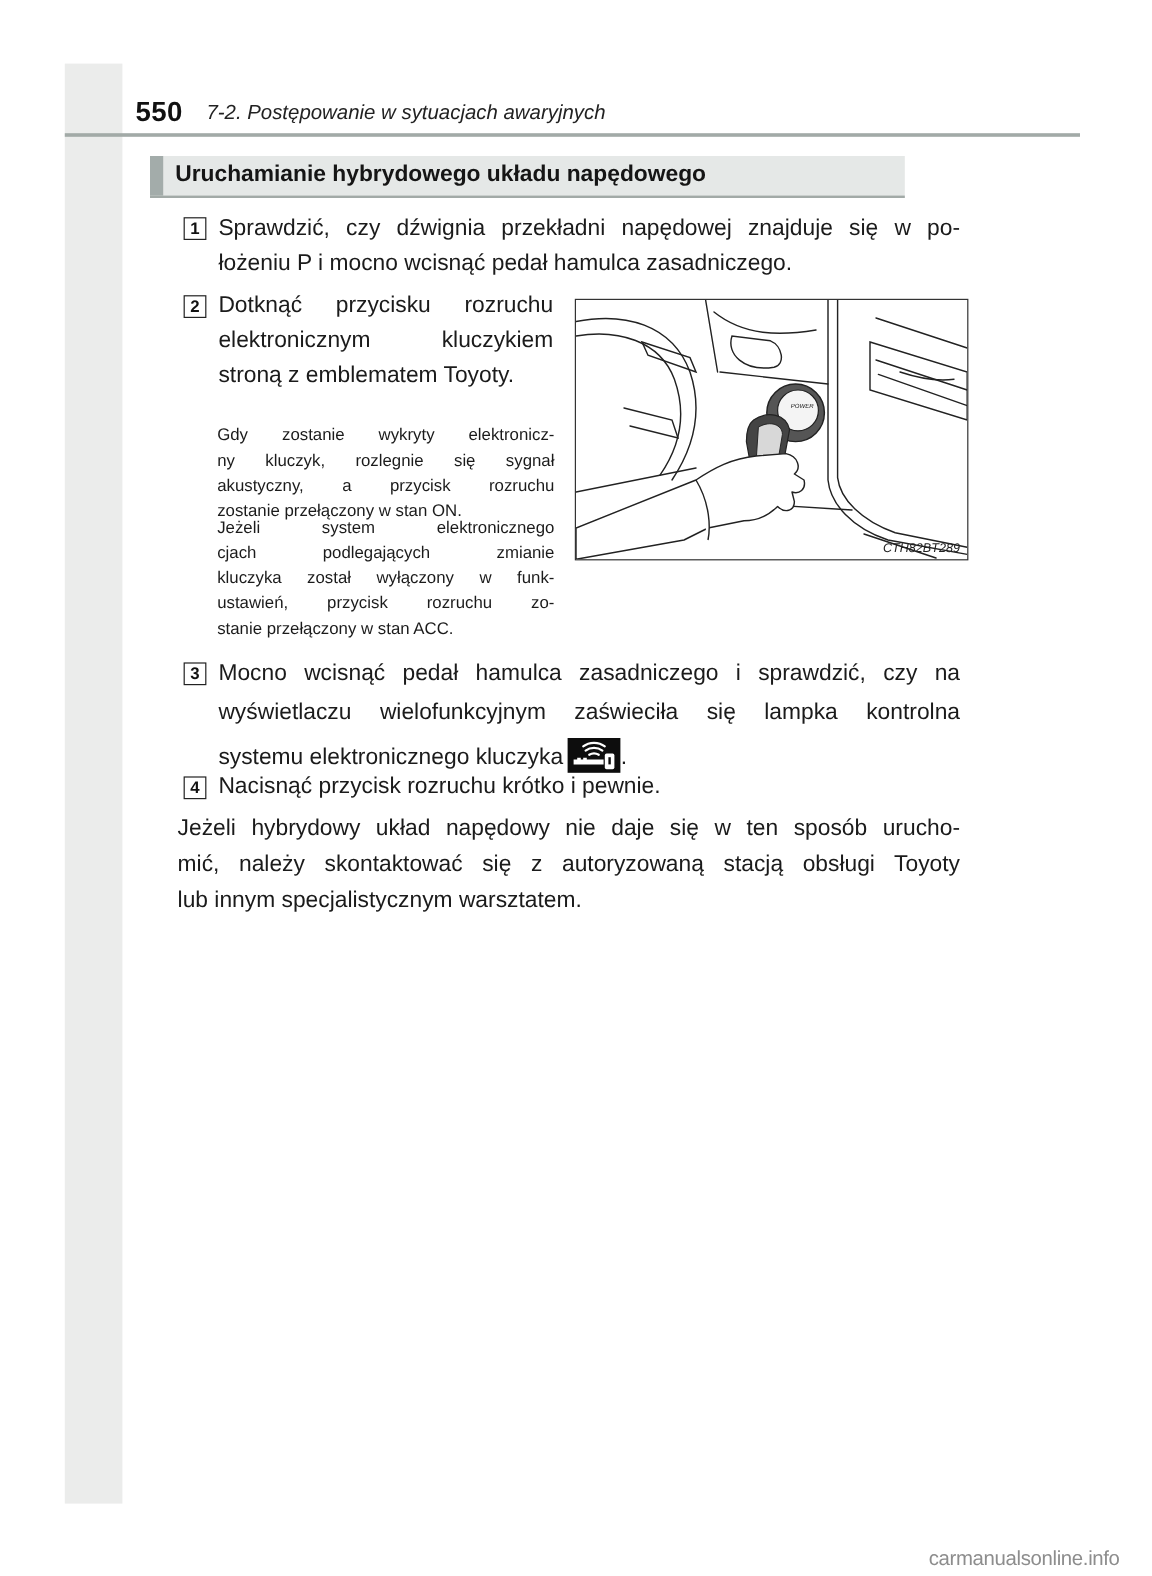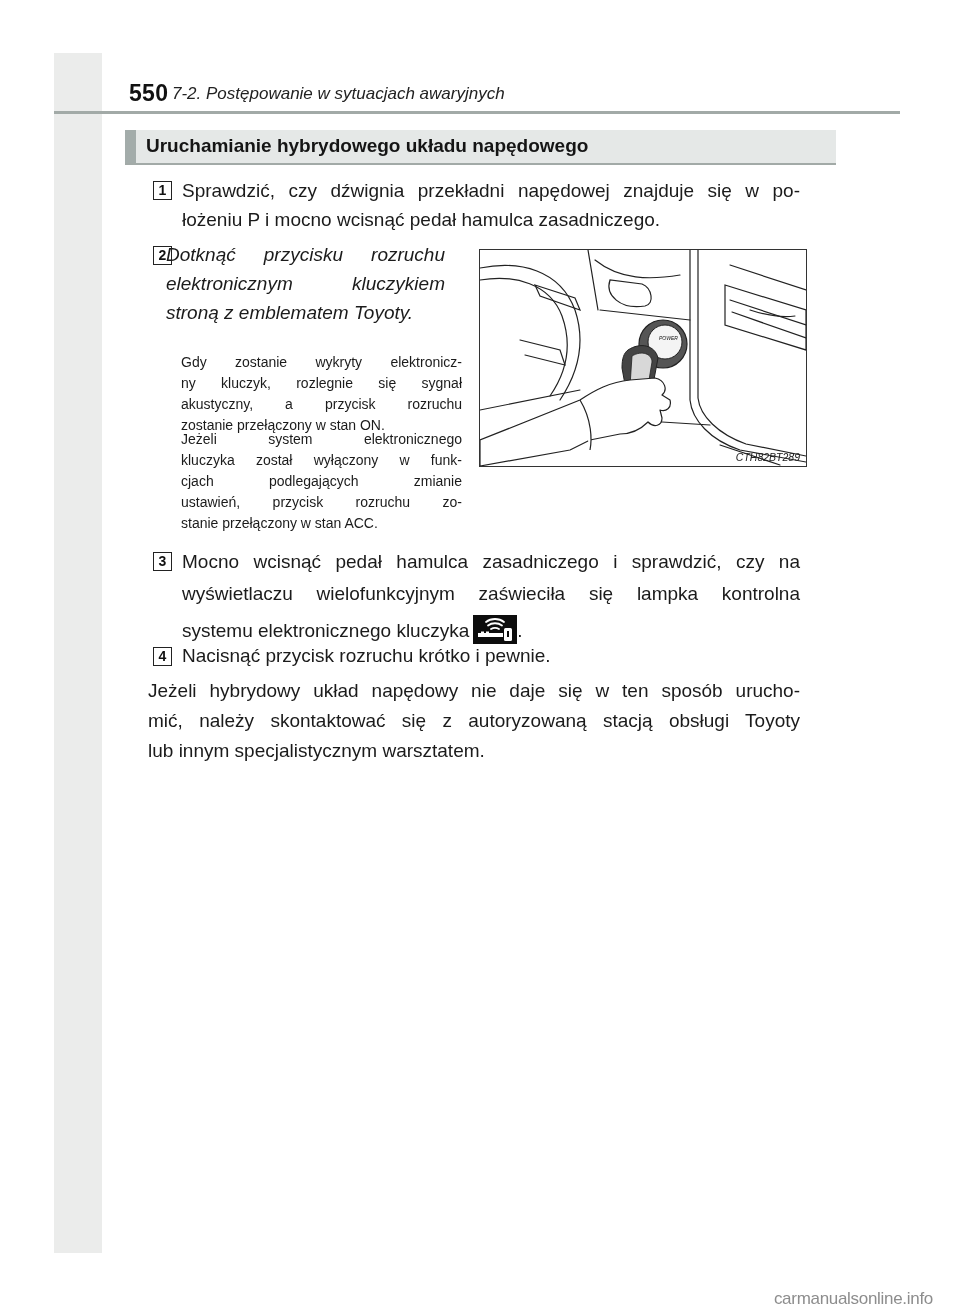--- a/index.html
+++ b/index.html
@@ -1,25 +1,25 @@
 <!DOCTYPE html>
 <html><head>
   <meta charset="utf-8">
   <style>
     html, body { margin: 0; padding: 0; }
     body {
       width: 960px; height: 1313px; position: relative; background: #ffffff;
       font-family: "Liberation Sans", sans-serif; color: #1a1a1a; overflow: hidden;
     }
     .side-strip { position: absolute; left: 54px; top: 53px; width: 48px; height: 1200px; background: #ebeceb; }
-    .page-num { position: absolute; left: 113px; top: 80px; font-size: 23px; font-weight: bold; color: #111; letter-spacing: 0.3px; margin-left: 16px; }
+    .page-num { position: absolute; left: 113px; top: 80px; font-size: 23px; font-weight: bold; color: #111; letter-spacing: 0.3px; }
     .chapter { position: absolute; left: 172px; top: 84px; font-size: 17px; color: #222; font-style: italic; }
     .header-rule { position: absolute; left: 54px; top: 111px; width: 846px; height: 3px; background: #a2aaa7; }
     .section-head {
-      position: absolute; left: 125px; top: 130px; width: 711px; height: 33px;
+      position: absolute; left: 125px; top: 130px; width: 629px; height: 33px;
       background: #e5e8e7; border-bottom: 2px solid #a2aaa7; box-sizing: content-box;
     }
     .section-head .accent { position: absolute; left: 0; top: 0; width: 11px; height: 100%; background: #a3acaa; }
     .section-head .title { position: absolute; left: 21px; top: 5px; font-size: 19px; font-weight: bold; color: #151515; white-space: nowrap; }
     .step-num {
       position: absolute; width: 17px; height: 17px; border: 1.5px solid #222;
       font-size: 14px; font-weight: bold; text-align: center; line-height: 17px; color: #111;
     }
     .para { position: absolute; font-size: 19px; line-height: 29px; text-align: justify; color: #1b1b1b; }
     .para.small { font-size: 14px; line-height: 21px; }
@@ -45,35 +45,35 @@
   <div class="title">Uruchamianie hybrydowego układu napędowego</div>
 </div>
 
 <div class="step-num" style="left:153px; top:181px;">1</div>
 <div class="para" style="left:182px; top:176px; width:618px;">
   <span class="just-line">Sprawdzić, czy dźwignia przekładni napędowej znajduje się w po-</span>
   <span class="last-line">łożeniu P i mocno wcisnąć pedał hamulca zasadniczego.</span>
 </div>
 
 <div class="step-num" style="left:153px; top:246px;">2</div>
-<div class="para" style="left:166px; top:240px; width:279px;font-style:italic;">
+<div class="para" style="left:182px; top:240px; width:279px;">
   <span class="just-line">Dotknąć przycisku rozruchu</span>
   <span class="just-line">elektronicznym kluczykiem</span>
   <span class="last-line">stroną z emblematem Toyoty.</span>
 </div>
 <div class="para small" style="left:181px; top:352px; width:281px;">
   <span class="just-line">Gdy zostanie wykryty elektronicz-</span>
   <span class="just-line">ny kluczyk, rozlegnie się sygnał</span>
   <span class="just-line">akustyczny, a przycisk rozruchu</span>
   <span class="last-line">zostanie przełączony w stan ON.</span>
 </div>
 <div class="para small" style="left:181px; top:429px; width:281px;">
   <span class="just-line">Jeżeli system elektronicznego</span>
+  <span class="just-line">cjach podlegających zmianie</span>
   <span class="just-line">kluczyka został wyłączony w funk-</span>
-  <span class="just-line">cjach podlegających zmianie</span>
   <span class="just-line">ustawień, przycisk rozruchu zo-</span>
   <span class="last-line">stanie przełączony w stan ACC.</span>
 </div>
 
 <div class="figure">
   <svg width="326" height="216" viewBox="0 0 326 216">
     <g fill="none" stroke="#222" stroke-width="1.2" stroke-linecap="round">
 
       <path d="M0 18 C40 10, 80 20, 95 60 C105 90, 100 120, 80 150"></path>
       <path d="M0 30 C35 24, 70 34, 82 66 C92 94, 88 120, 70 146"></path>

